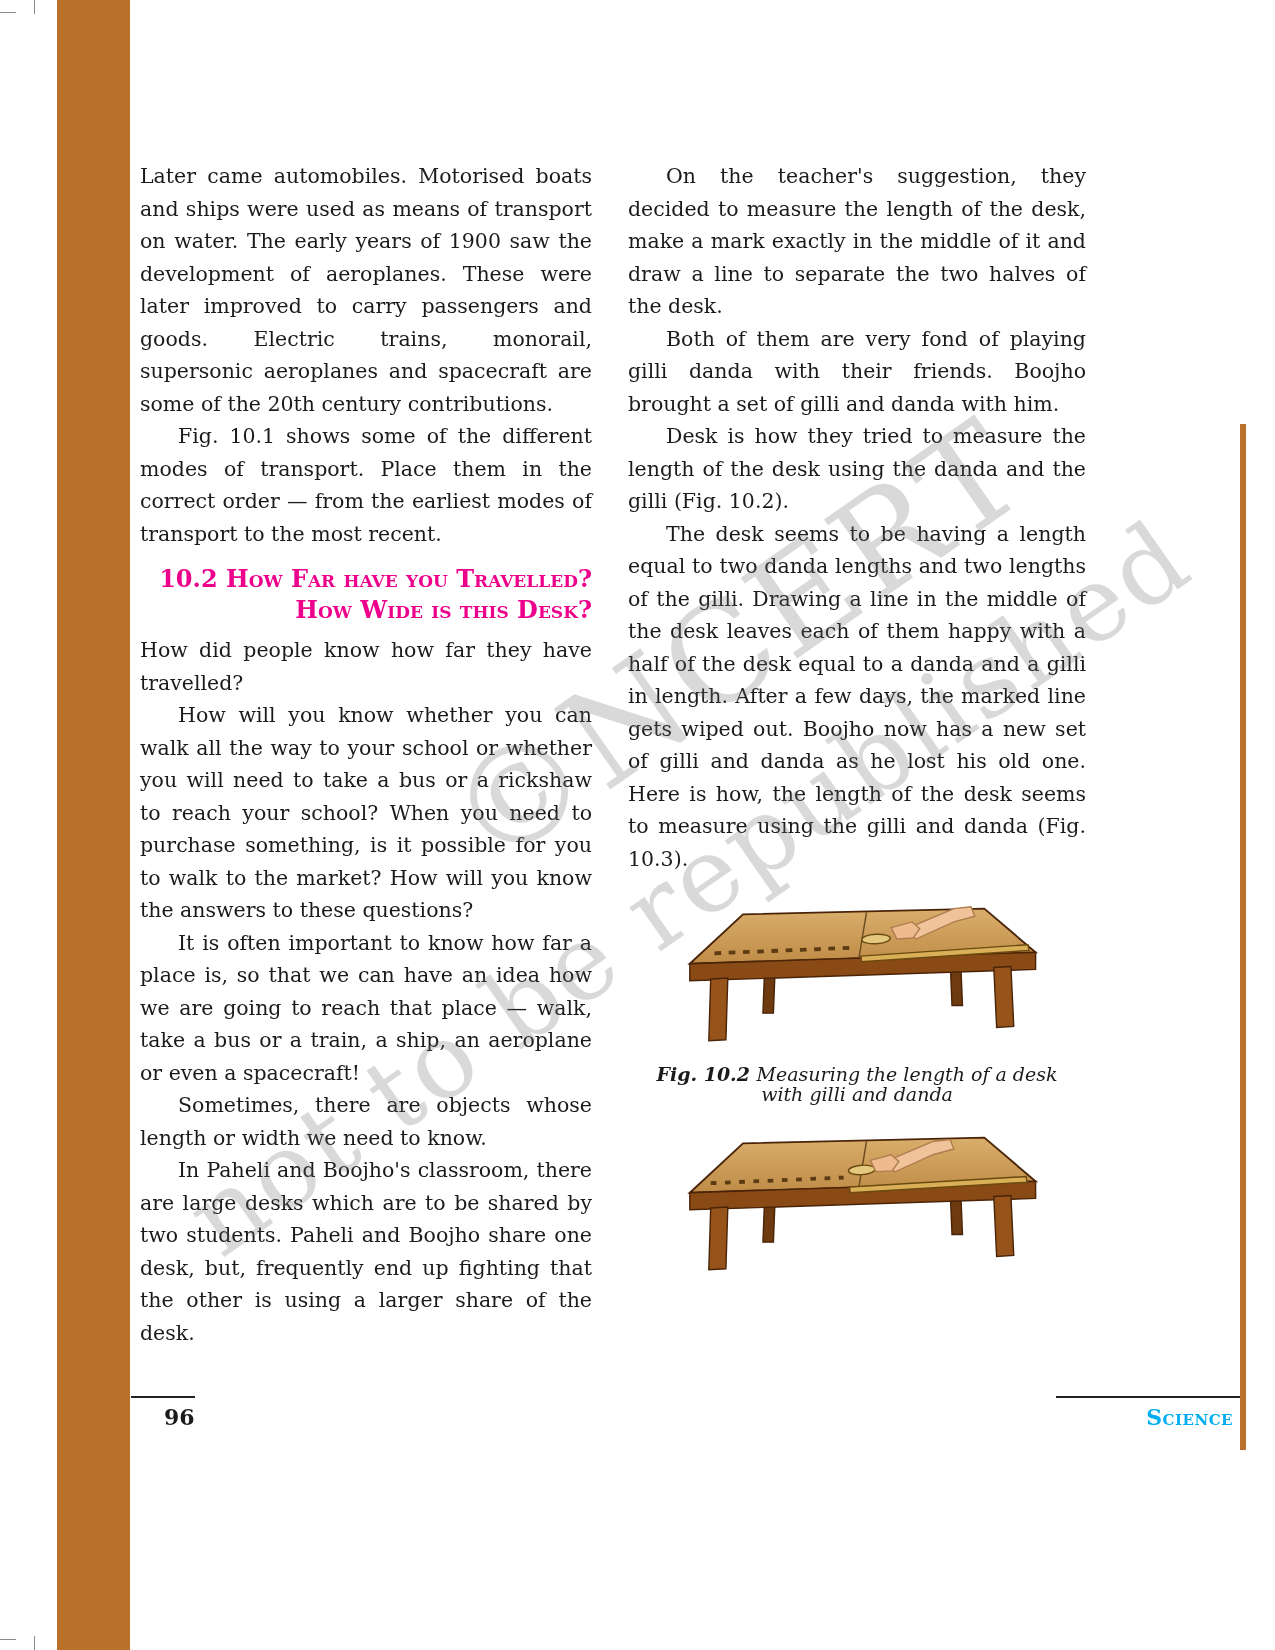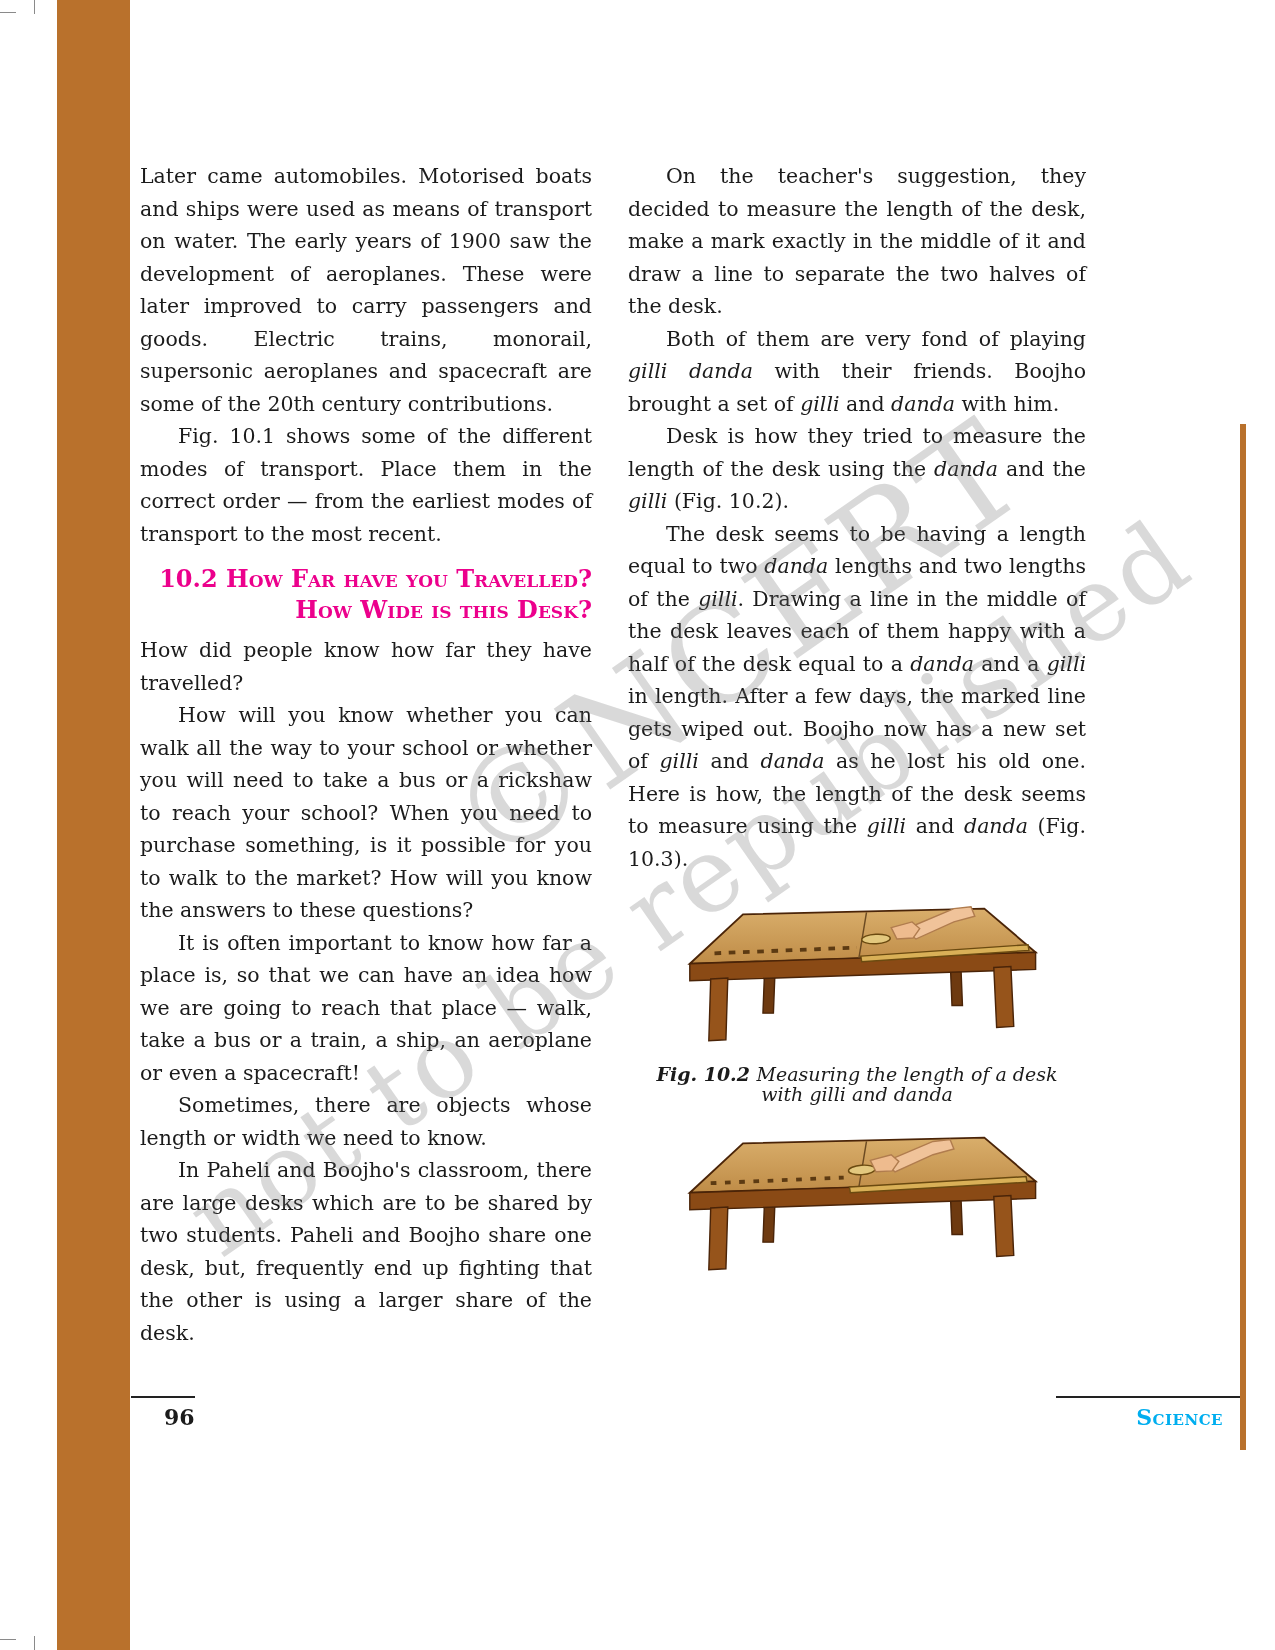--- a/index.html
+++ b/index.html
@@ -33,21 +33,21 @@
   .wm1 { left:420px; top:770px; font-size:135px; transform:rotate(-35deg); }
   .wm2 { left:165px; top:1180px; font-size:104px; transform:rotate(-35deg); }
 
   
   .content { position:absolute; left:140px; top:152px; width:948px; display:flex; gap:36px; z-index:1;margin-top:8px; }
   .col-left  { width:452px; }
   .col-right { width:458px; }
 
   .para { font-size:20.5px; line-height:32.5px; text-align:justify; }
   .para.ind { text-indent:38px; }
-  .it { font-style:italic; }
+  .it { }
   .b  { font-weight:bold; }
 
   .heading {
     color:#ec008c; font-weight:bold; font-variant:small-caps;
     text-align:right; font-size:24px; line-height:31px;
     margin:13px 0 9px 0;
   }
   .heading span { display:block; }
 
   figure { margin:24px 0 6px 0; text-align:center; }
@@ -55,21 +55,21 @@
   .caption {
     font-size:19px; font-style:italic; line-height:20px;
     text-align:center; margin:8px auto 0 auto; max-width:440px;
   }
 
   
   .rule-left  { position:absolute; left:131px; top:1396px; width:64px;  height:2px; background:#222; }
   .rule-right { position:absolute; left:1056px; top:1396px; width:184px; height:2px; background:#222; }
   .footer-left  { position:absolute; left:148px; top:1404px; z-index:1;margin-left:16px; }
   .pagenum { font-weight:bold; font-size:22px; }
-  .footer-right { position:absolute; right:52px; top:1404px; text-align:center; z-index:1; }
+  .footer-right { position:absolute; right:42px; top:1404px; text-align:center; z-index:1; }
   .brand { color:#00aeef; font-weight:bold; font-variant:small-caps; font-size:22px; letter-spacing:0.5px; }
 
   .defs-holder { position:absolute; width:0; height:0; overflow:hidden; }
 </style>
 </head>
 <body>
 
 <div class="page">
 
   <div class="cm cm-t1"></div>

